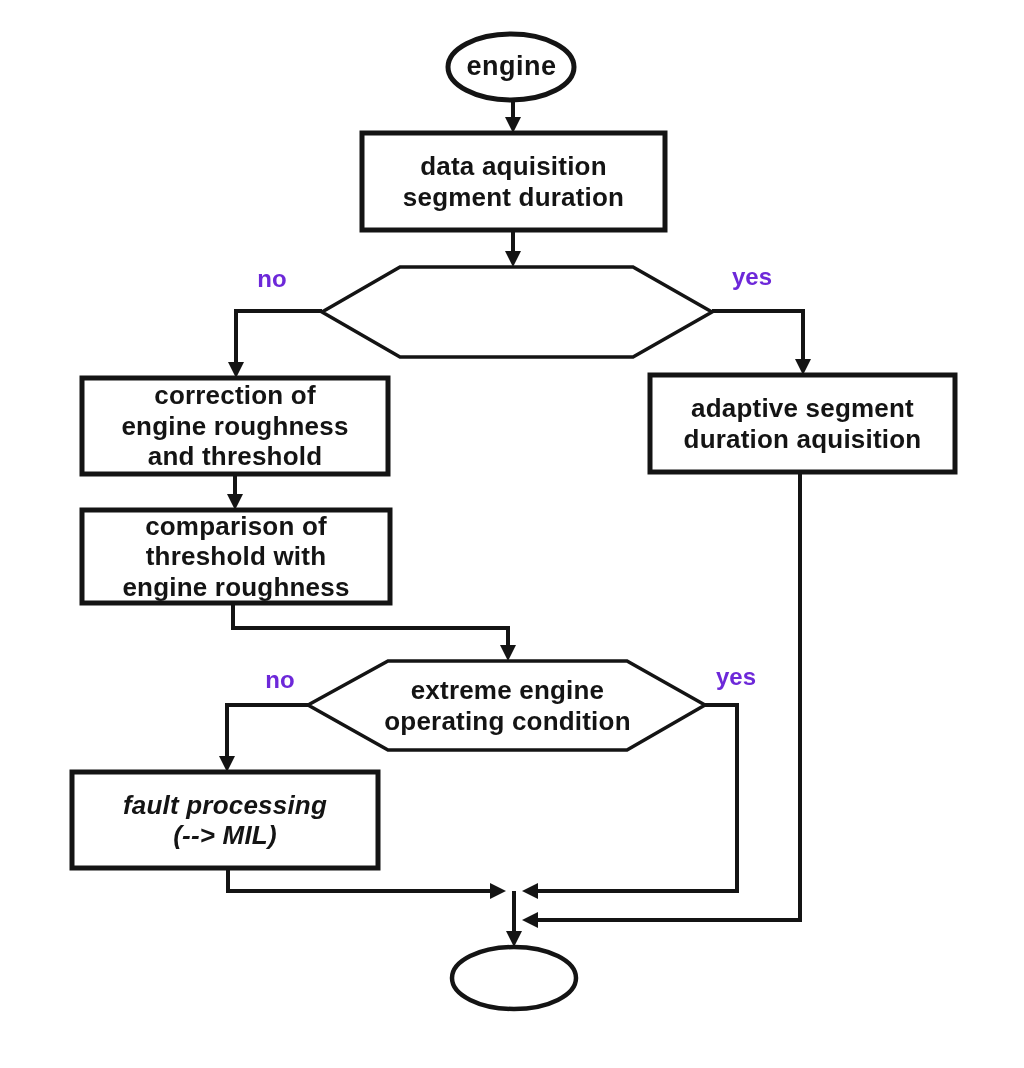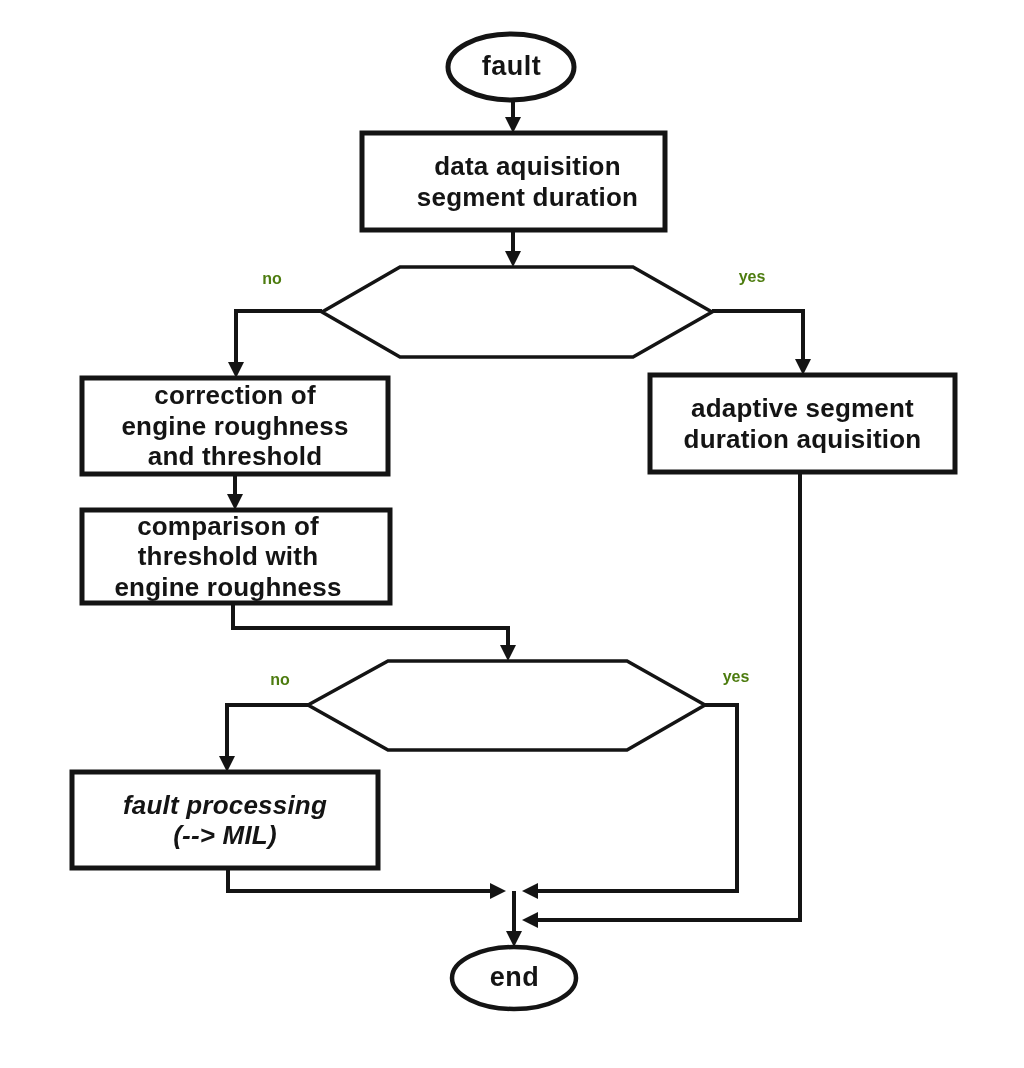--- a/index.html
+++ b/index.html
@@ -9,21 +9,21 @@
   }
   #wires{position:absolute;left:0;top:0;width:1024px;height:1068px;}
   .node-label{
     position:absolute;display:flex;align-items:center;justify-content:center;
     text-align:center;white-space:pre-line;
     font-weight:bold;font-size:26px;line-height:1.17;color:#141414;
     letter-spacing:0.2px;
   }
   .branch-label{
     position:absolute;display:flex;align-items:center;justify-content:center;
-    font-weight:bold;font-size:16px;color:#4d7c0f;
+    font-weight:bold;font-size:24px;color:#6d28d9;
   }
   .terminal-label{font-size:27px;letter-spacing:0.5px;}
 </style>
 </head>
 <body>
 
 <div id="stage">
 
   <svg id="wires" viewBox="0 0 1024 1068" xmlns="http://www.w3.org/2000/svg">
 
@@ -61,44 +61,45 @@
       <polygon stroke-width="3.5" points="322,312 400,267 633,267 712,312 633,357 400,357"></polygon>
       <rect x="82" y="378" width="306" height="96" stroke-width="5"></rect>
       <rect x="82" y="510" width="308" height="93" stroke-width="5"></rect>
       <polygon stroke-width="3.5" points="308,705 388,661 627,661 705,705 627,750 388,750"></polygon>
       <rect x="72" y="772" width="306" height="96" stroke-width="5"></rect>
       <rect x="650" y="375" width="305" height="97" stroke-width="5"></rect>
       <ellipse cx="514" cy="978" rx="62" ry="31" stroke-width="4.5"></ellipse>
     </g>
   </svg>
 
-  <div class="node-label terminal-label" style="left:448px;top:41px;width:127px;height:52px;">fault</div>
+  <div class="node-label terminal-label" style="left:448px;top:41px;width:127px;height:52px;">engine</div>
 
-  <div class="node-label" style="left:376px;top:133px;width:303px;height:97px;">data aquisition
+  <div class="node-label" style="left:362px;top:133px;width:303px;height:97px;">data aquisition
 segment duration</div>
 
 
   <div class="branch-label" style="left:242px;top:264px;width:60px;height:30px;">no</div>
 
   <div class="branch-label" style="left:722px;top:262px;width:60px;height:30px;">yes</div>
 
   <div class="node-label" style="left:82px;top:378px;width:306px;height:96px;">correction of
 engine roughness
 and threshold</div>
 
-  <div class="node-label" style="left:74px;top:510px;width:308px;height:93px;">comparison of
+  <div class="node-label" style="left:82px;top:510px;width:308px;height:93px;">comparison of
 threshold with
 engine roughness</div>
 
+  <div class="node-label" style="left:340px;top:661px;width:335px;height:89px;">extreme engine
+operating condition</div>
 
   <div class="branch-label" style="left:250px;top:665px;width:60px;height:30px;">no</div>
 
   <div class="branch-label" style="left:706px;top:662px;width:60px;height:30px;">yes</div>
 
   <div class="node-label" style="left:72px;top:772px;width:306px;height:96px;font-style:italic;">fault processing
 (--&gt; MIL)</div>
 
   <div class="node-label" style="left:650px;top:375px;width:305px;height:97px;">adaptive segment
 duration aquisition</div>
 
-  <div class="node-label terminal-label" style="left:452px;top:952px;width:125px;height:52px;">end</div>
 
 </div>
 
 </body></html>

